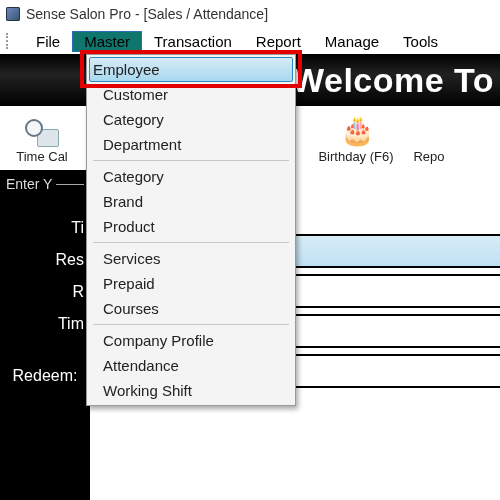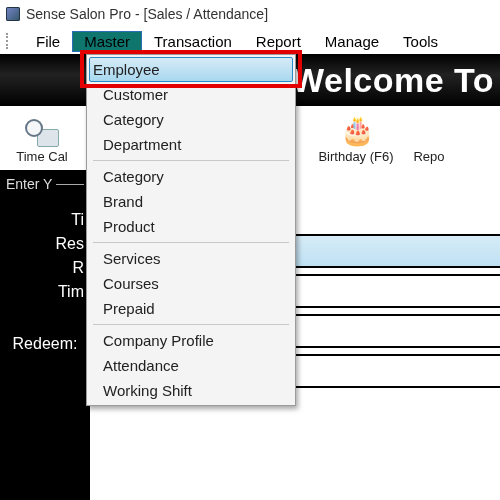--- a/index.html
+++ b/index.html
@@ -22,21 +22,21 @@
   .cake { font-size: 28px; line-height: 32px; }
   .clockish { position: relative; width: 34px; height: 28px; }
   .clockish .card { position: absolute; right: 0; bottom: 0; width: 22px; height: 18px; background: #dde4ea; border: 1px solid #8aa; border-radius: 2px; }
   .clockish .dial { position: absolute; left: 0; top: 0; width: 18px; height: 18px; border: 2px solid #678; border-radius: 50%; background: #f4f6f8; }
 
   .content { display: flex; height: calc(500px - 28px - 26px - 52px - 64px); }
 
   .leftpanel { width: 90px; background: #000; color: #fff; padding: 10px 6px; font-size: 16px; overflow: hidden; }
   .group { border-top: 1px solid #aaa; margin-top: 4px; padding-top: 2px; position: relative; }
   .legend { position: relative; top: -12px; background: #000; display: inline-block; padding-right: 4px; font-size: 14px; color: #ddd; }
-  .L { text-align: right; margin: 6px 0; white-space: nowrap; }
+  .L { text-align: right; margin: 14px 0; white-space: nowrap; }
 
   .rightpanel { flex: 1; background: #fff; padding: 36px 0 0; margin-top: 22px; }
   .row { height: 34px; border: 2px solid #000; margin: 6px 0; margin-left: 204px; margin-right: -4px; background: #fff; }
   .row.hl { background: linear-gradient(#d6ebf7,#bfe1f3); }
 
   
   .dropdown { position: absolute; left: 86px; top: 54px; width: 210px; background: #f4f4f4; border: 1px solid #9a9a9a; box-shadow: 2px 3px 5px rgba(0,0,0,.35); z-index: 50; padding: 2px; }
   .dd-item { padding: 4px 14px; font-size: 15px; color: #222; cursor: default; }
   .dd-item.hover { background: linear-gradient(#d6ebf7,#a8d8ef); border: 1px solid #2a8ac6; padding: 3px 3px; border-radius: 2px; }
   .dd-sep { height: 1px; background: #c8c8c8; margin: 3px 4px; }
@@ -114,20 +114,20 @@
     <div class="dd-item hover">Employee</div>
     <div class="dd-item">Customer</div>
     <div class="dd-item">Category</div>
     <div class="dd-item">Department</div>
     <div class="dd-sep"></div>
     <div class="dd-item">Category</div>
     <div class="dd-item">Brand</div>
     <div class="dd-item">Product</div>
     <div class="dd-sep"></div>
     <div class="dd-item">Services</div>
+    <div class="dd-item">Prepaid</div>
     <div class="dd-item">Courses</div>
-    <div class="dd-item">Prepaid</div>
     <div class="dd-sep"></div>
     <div class="dd-item">Company Profile</div>
     <div class="dd-item">Attendance</div>
     <div class="dd-item">Working Shift</div>
   </div>
 <div class="redbox"></div>
 
 </body></html>

